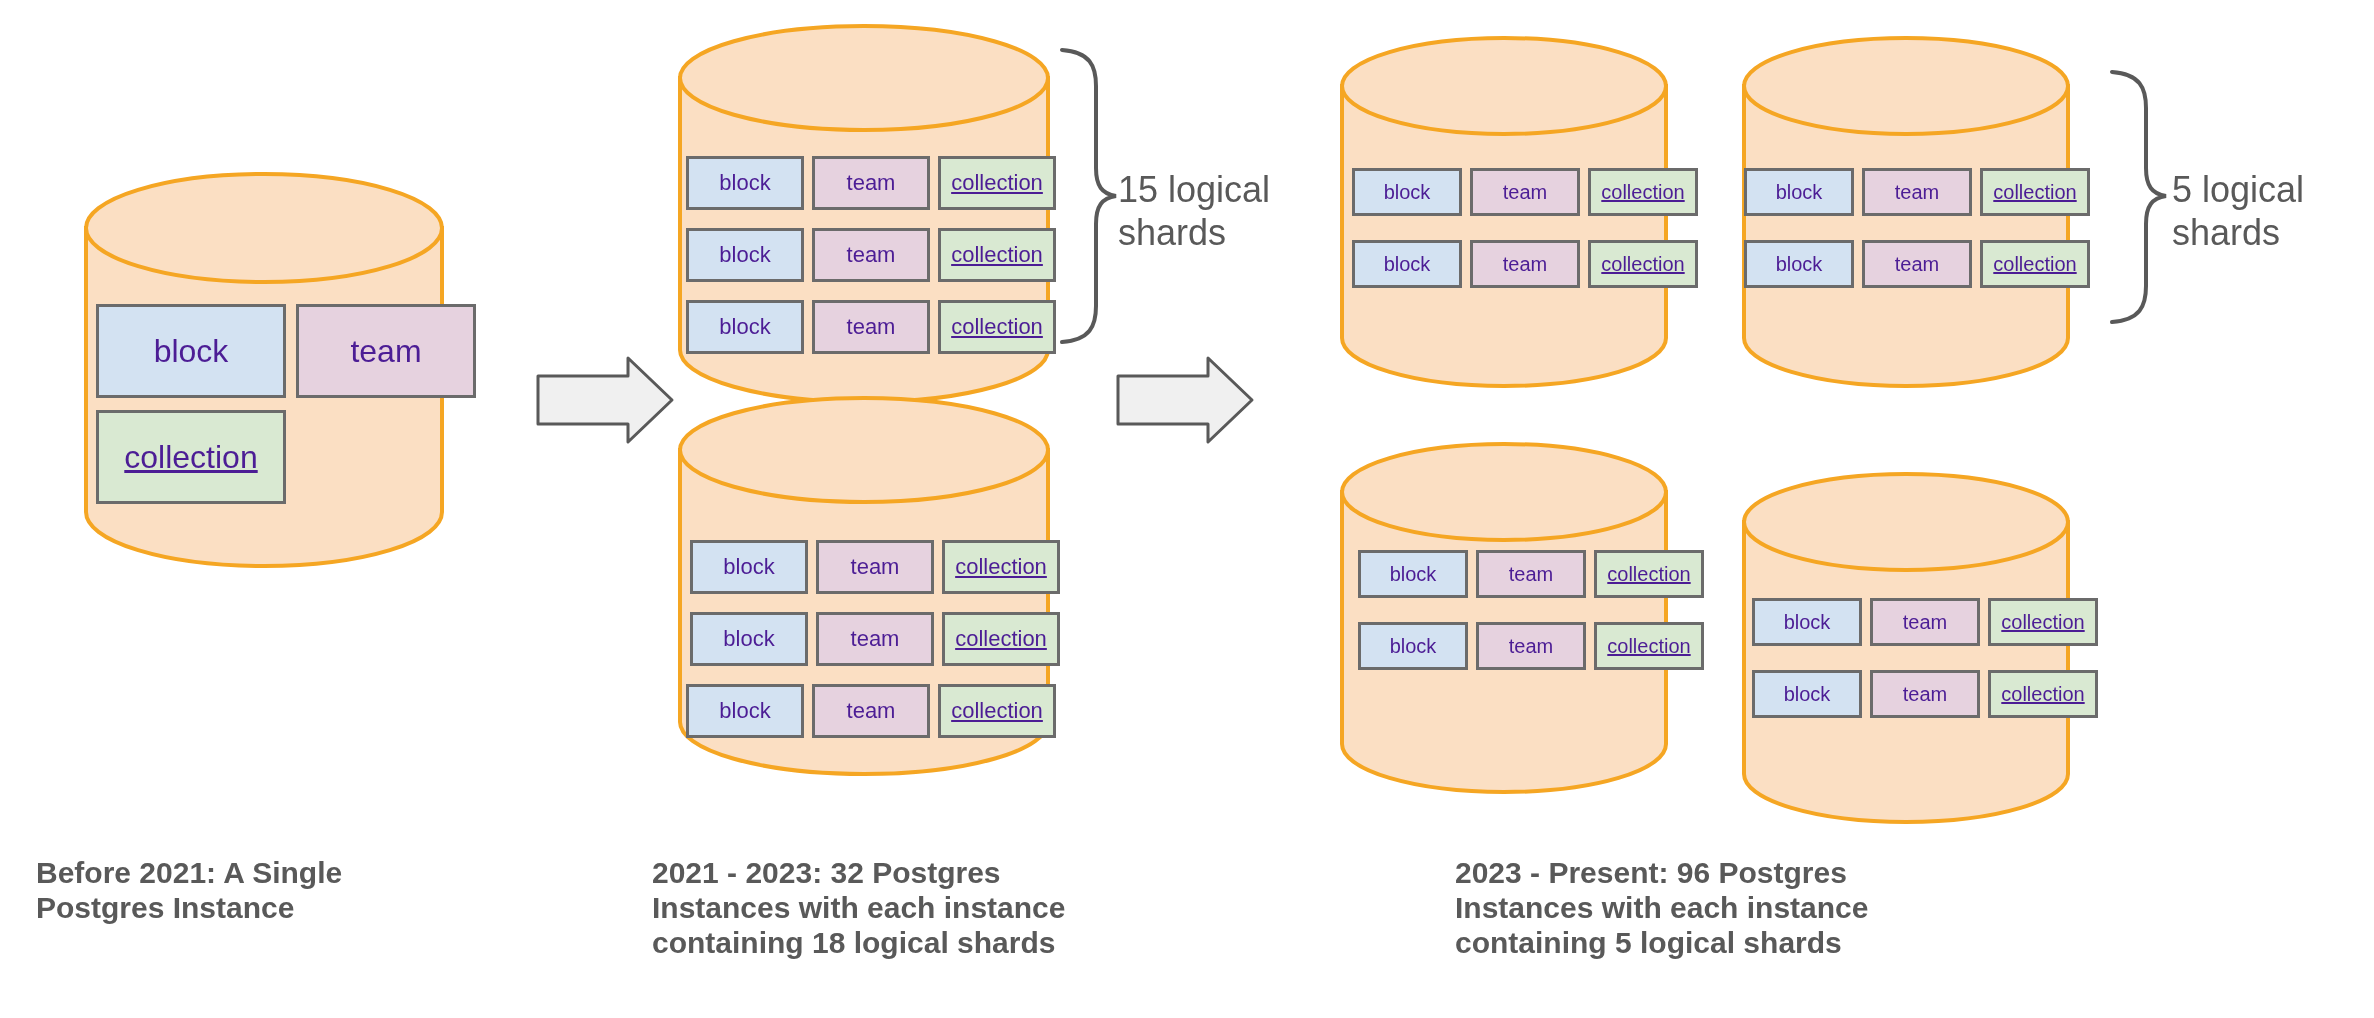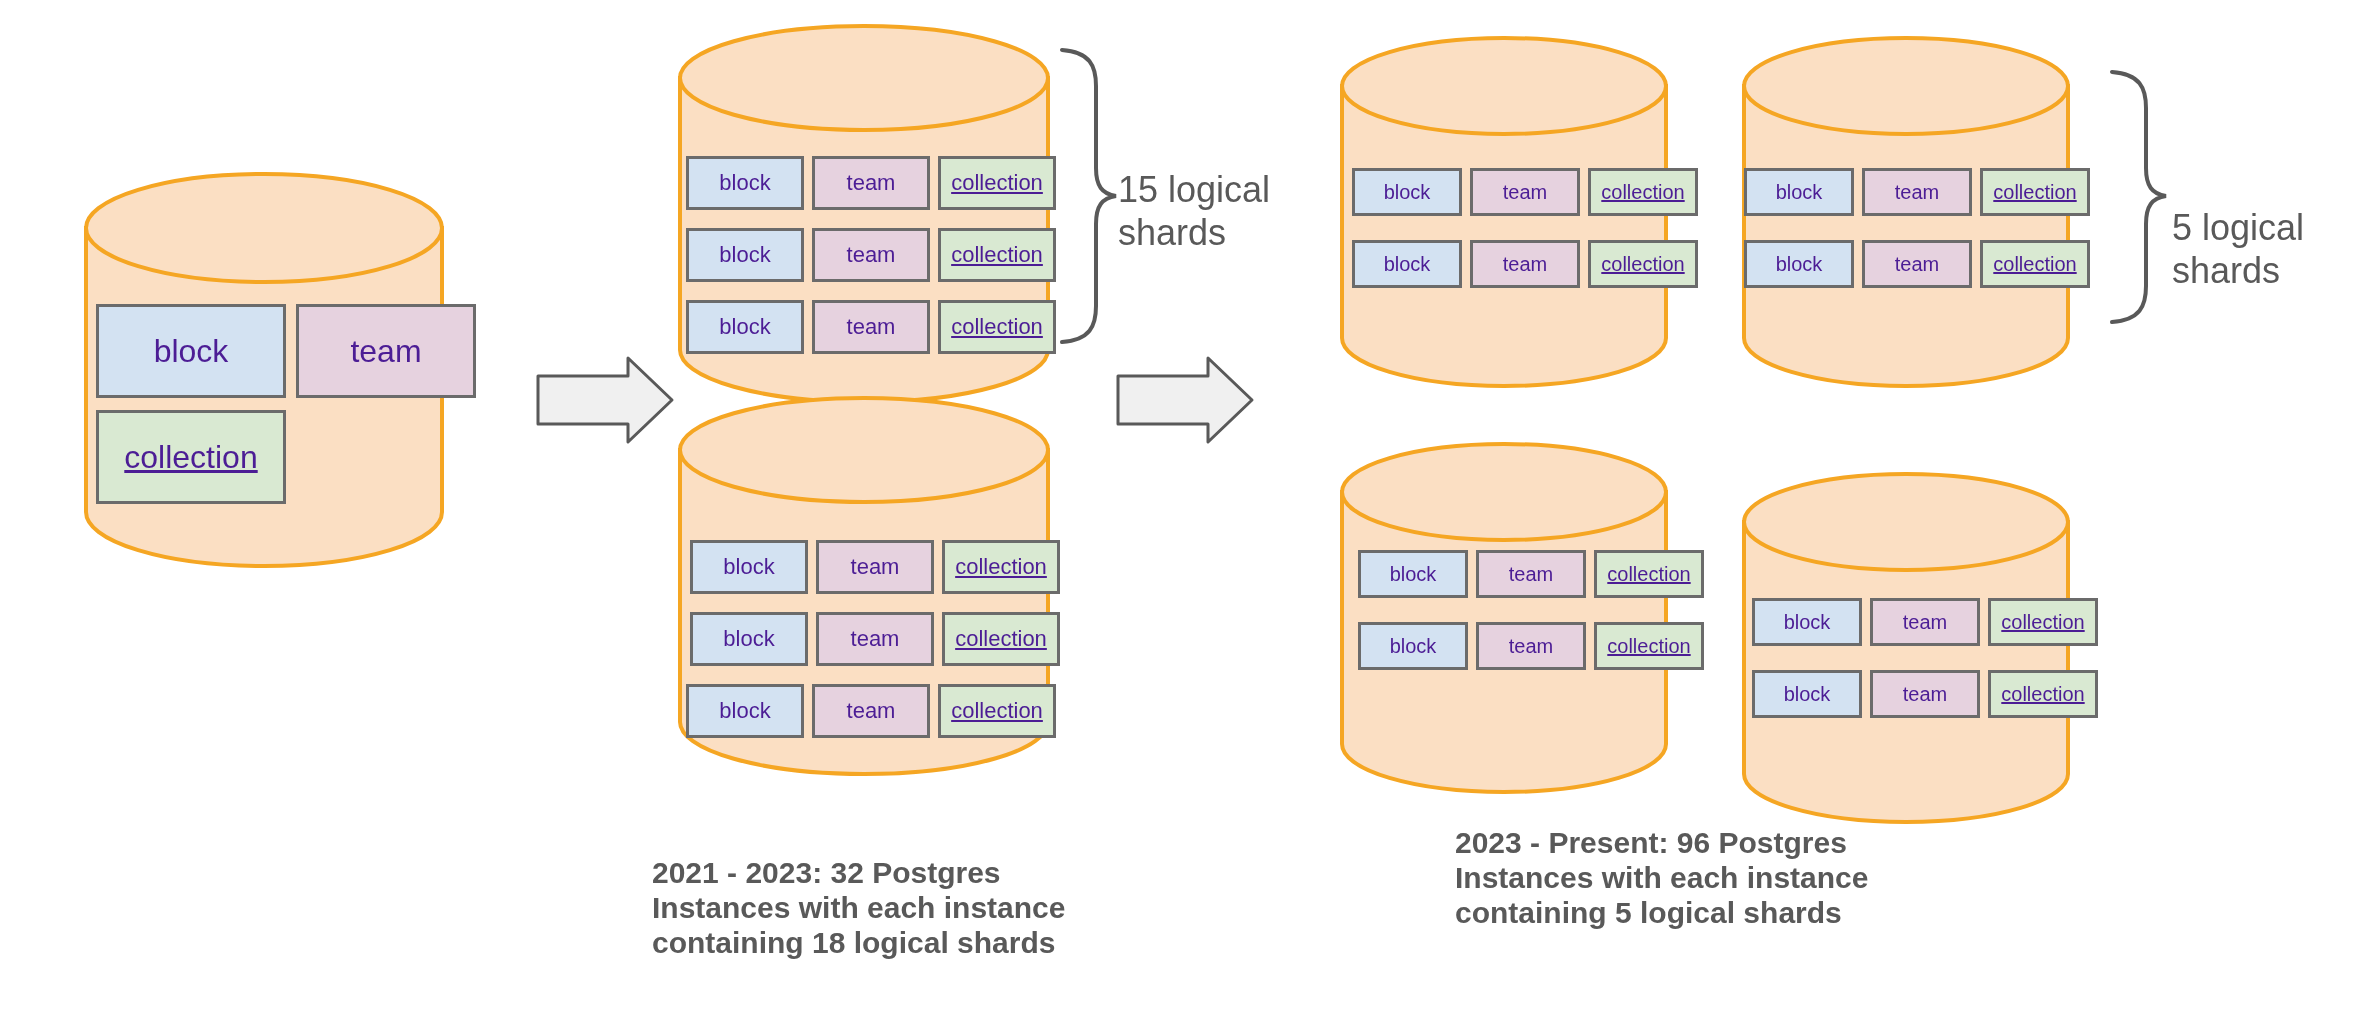--- a/index.html
+++ b/index.html
@@ -187,25 +187,27 @@
   <div class="shard-box shard-block" style="left:1752px; top:598px; width:110px; height:48px; font-size:20px;">block</div>
   <div class="shard-box shard-team" style="left:1870px; top:598px; width:110px; height:48px; font-size:20px;">team</div>
   <div class="shard-box shard-collection" style="left:1988px; top:598px; width:110px; height:48px; font-size:20px;">collection</div>
   <div class="shard-box shard-block" style="left:1752px; top:670px; width:110px; height:48px; font-size:20px;">block</div>
   <div class="shard-box shard-team" style="left:1870px; top:670px; width:110px; height:48px; font-size:20px;">team</div>
   <div class="shard-box shard-collection" style="left:1988px; top:670px; width:110px; height:48px; font-size:20px;">collection</div>
 
   <div class="brace-label" style="left:1118px; top:168px;">15 logical
 shards</div>
 
-  <div class="brace-label" style="left:2172px; top:168px;margin-top:38px;">5 logical
+  <div class="brace-label" style="left:2172px; top:168px;">5 logical
 shards</div>
 
+  <div class="caption" style="left:36px; top:855px;">Before 2021: A Single
+Postgres Instance</div>
 
   <div class="caption" style="left:652px; top:855px;">2021 - 2023: 32 Postgres
 Instances with each instance
 containing 18 logical shards</div>
 
-  <div class="caption" style="left:1455px; top:825px;">2023 - Present: 96 Postgres
+  <div class="caption" style="left:1455px; top:855px;">2023 - Present: 96 Postgres
 Instances with each instance
 containing 5 logical shards</div>
 
 </div>
 
 </body></html>

